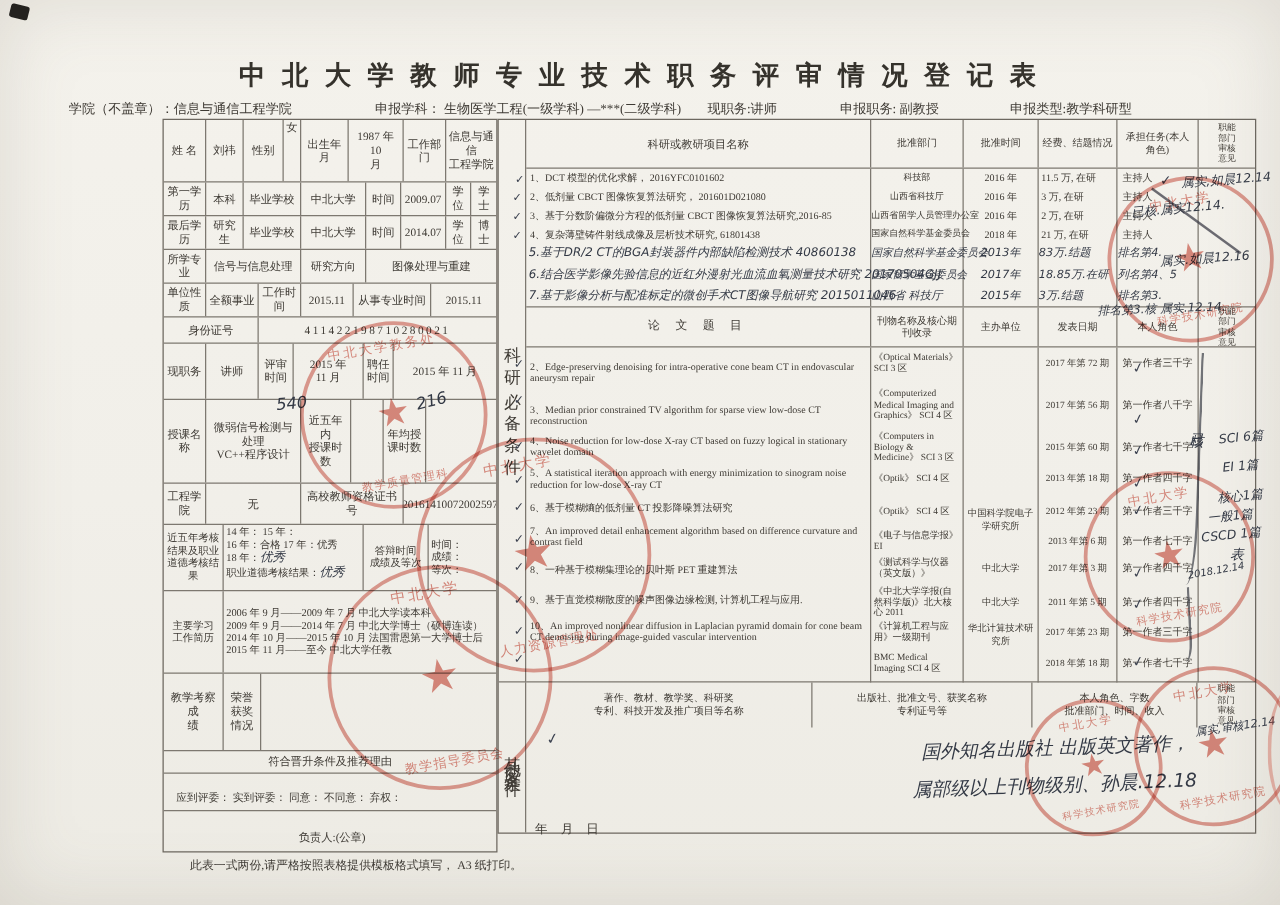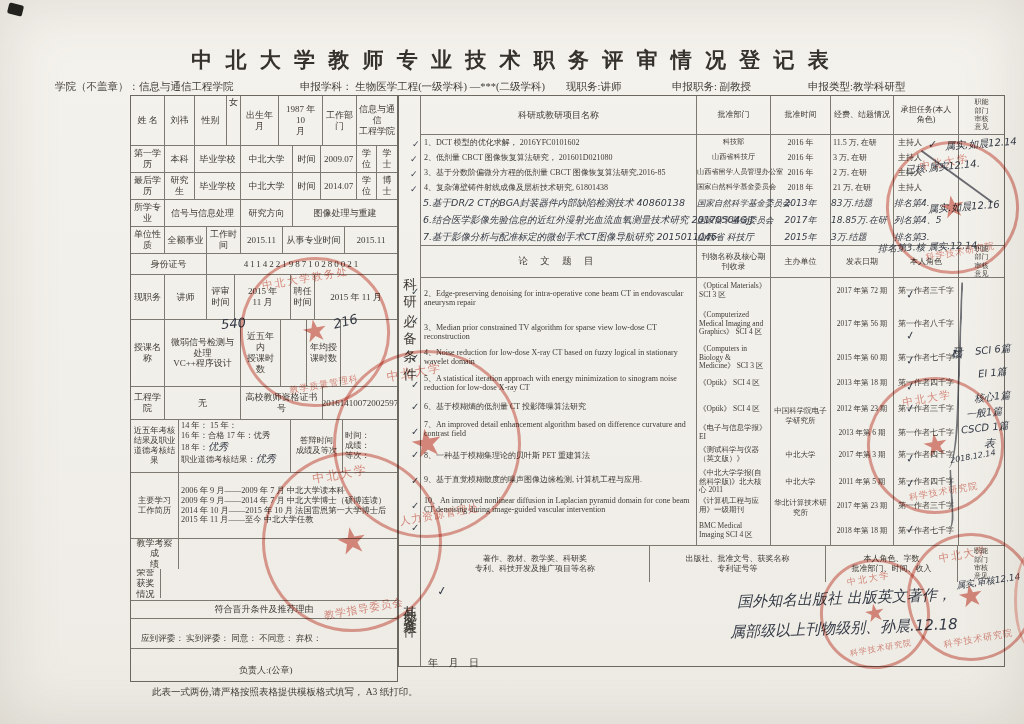--- a/index.html
+++ b/index.html
@@ -163,21 +163,21 @@
       <div class="cell pre" style="width:48px">主要学习
 工作简历</div>
       <div class="cell ta la flex1" style="flex-direction:column;align-items:flex-start;justify-content:center;">
         <div>2006 年 9 月——2009 年 7 月     中北大学读本科</div>
         <div>2009 年 9 月——2014 年 7 月     中北大学博士（硕博连读）</div>
         <div>2014 年 10 月——2015 年 10 月   法国雷恩第一大学博士后</div>
         <div>2015 年 11 月——至今           中北大学任教</div>
       </div>
     </div>
 
-    <div class="lrow" style="height:62px;flex-direction:column;">
+    <div class="lrow" style="height:62px;">
       <div class="cell pre" style="width:48px">教学考察成
 绩</div>
       <div class="cell pre" style="width:30px">荣誉
 获奖
 情况</div>
       <div class="cell flex1"></div>
     </div>
 
     <div class="lrow" style="height:18px;">
       <div class="cell flex1">符合晋升条件及推荐理由</div>

